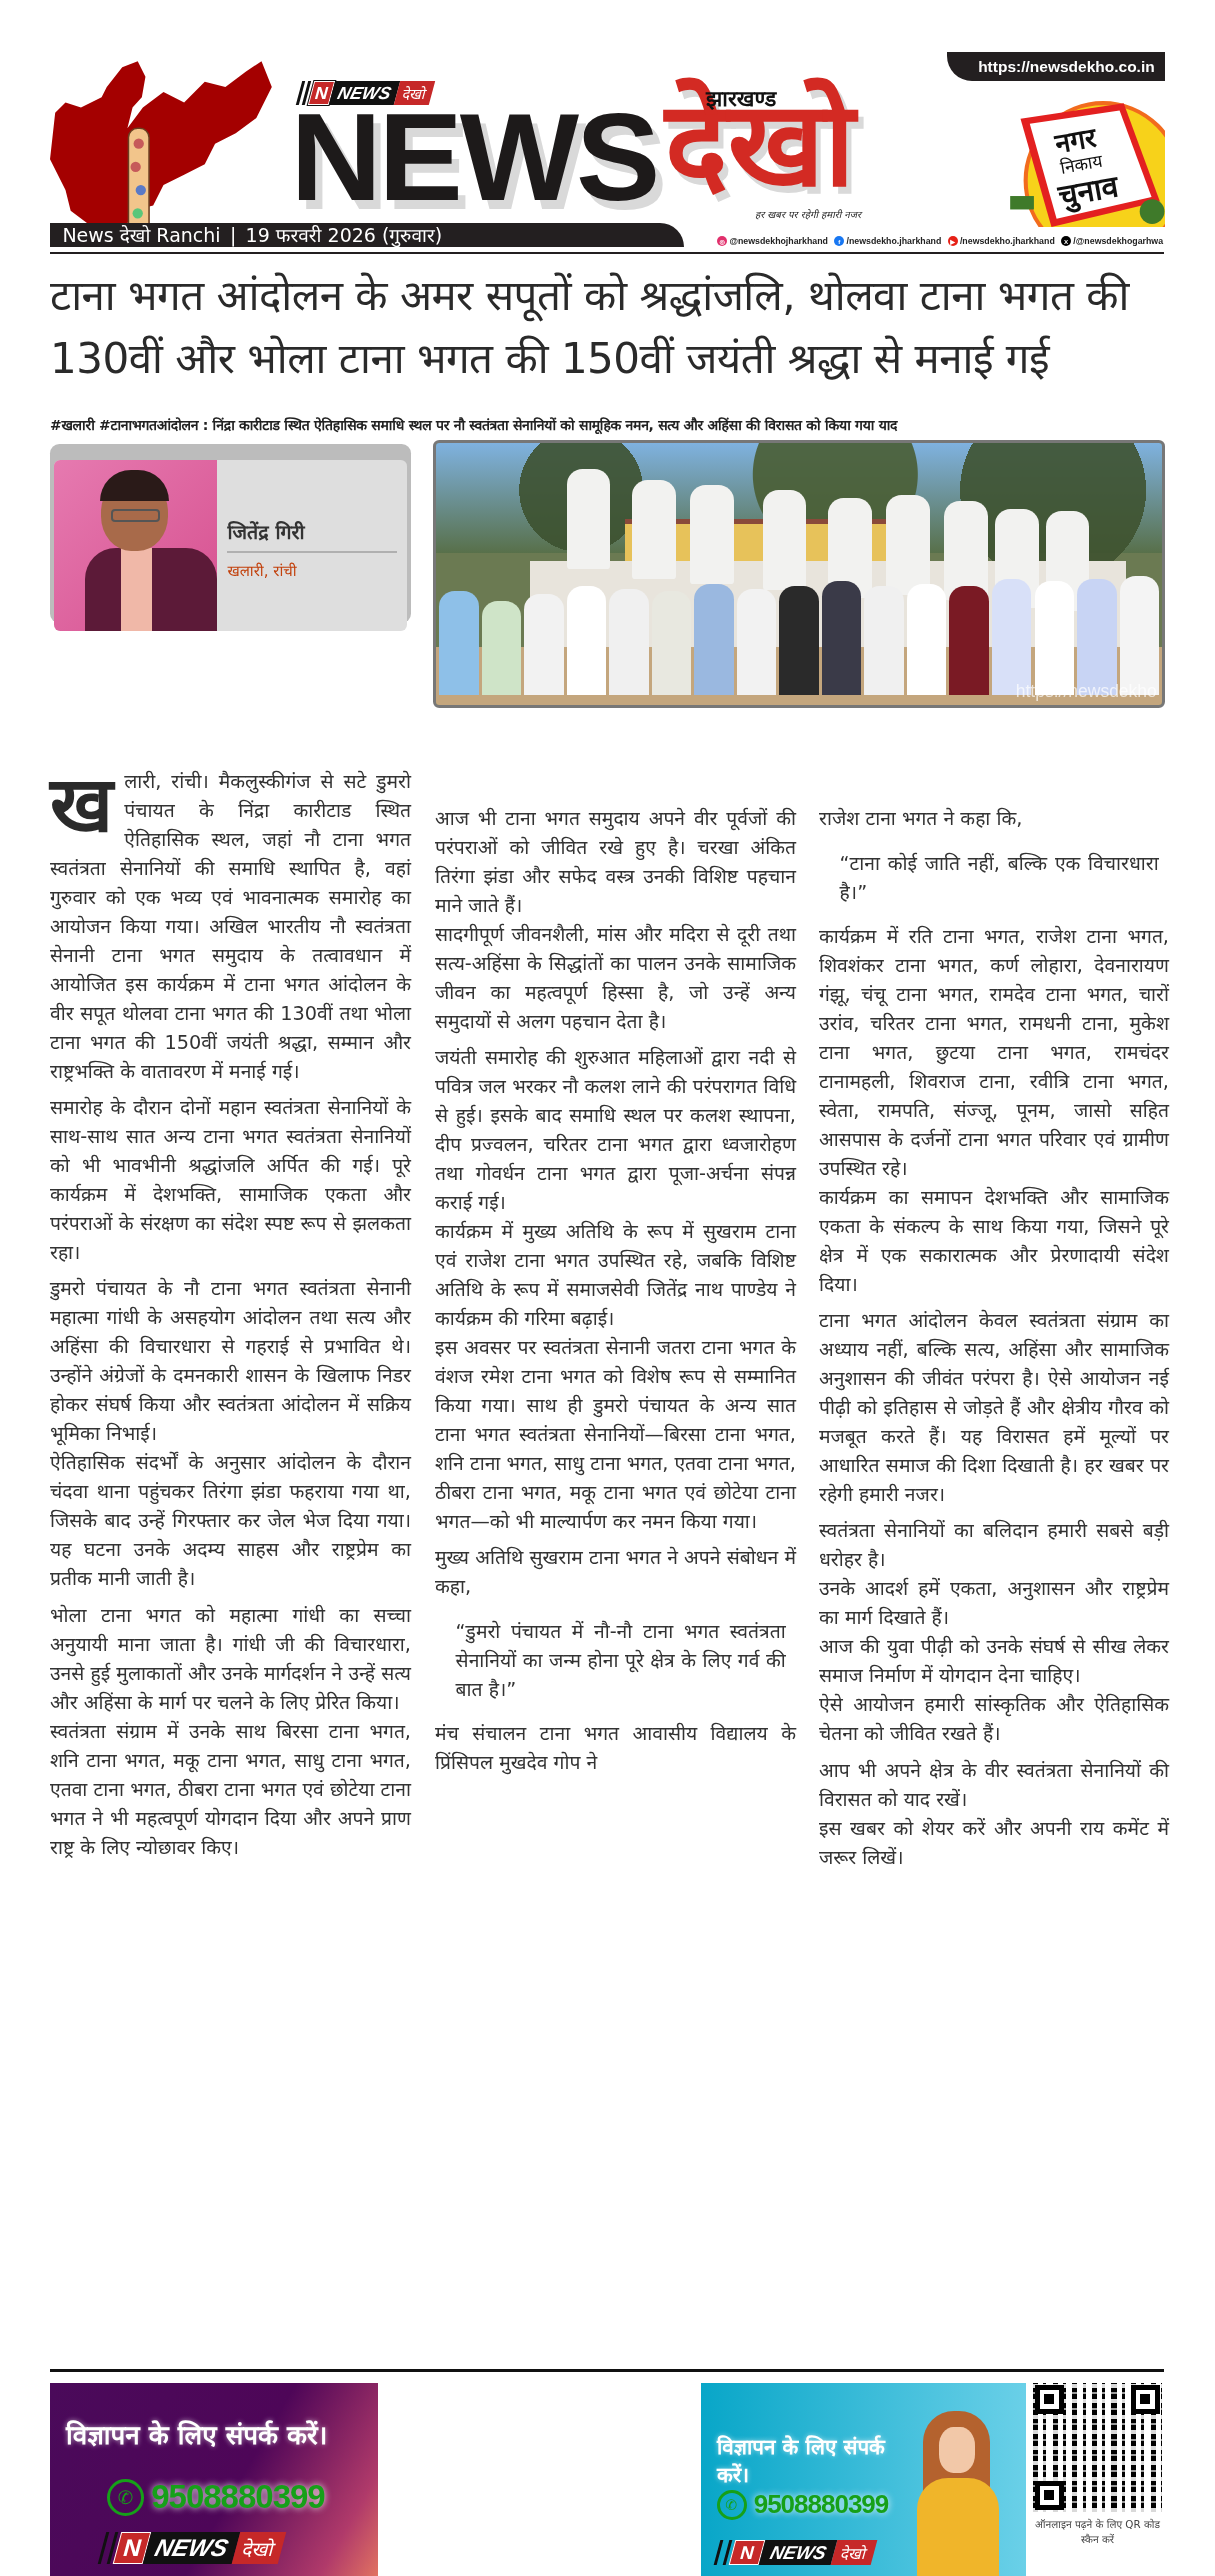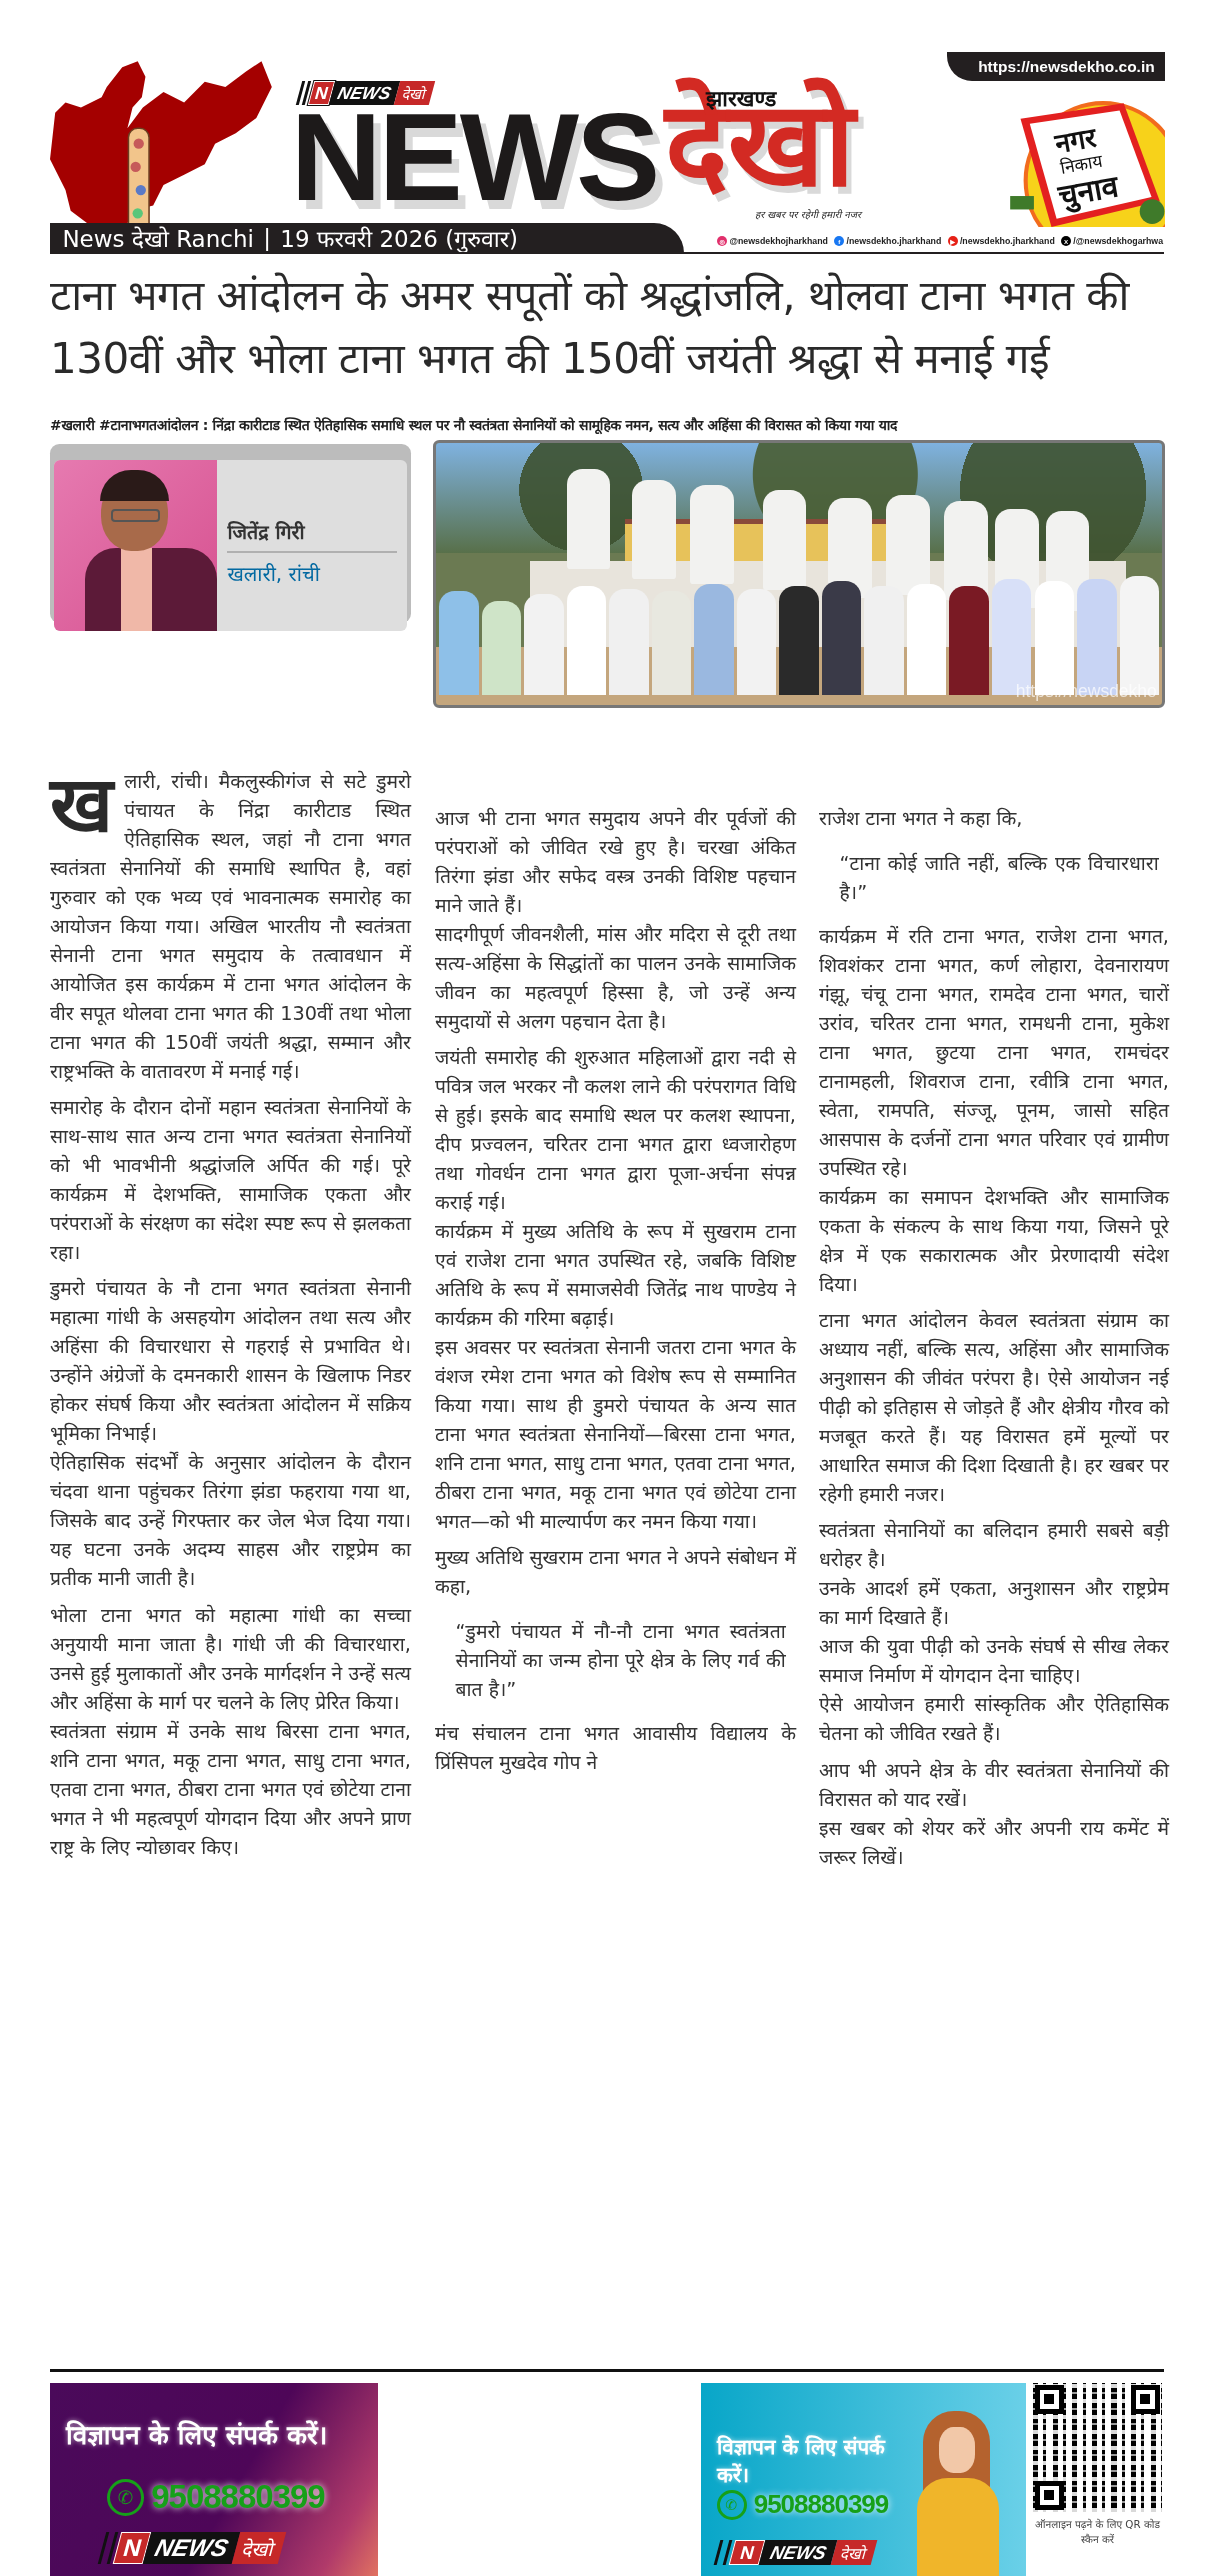--- a/index.html
+++ b/index.html
@@ -22,22 +22,22 @@
     font-style: italic; font-size: 17.5px; padding: 0 6.2px; display: flex; align-items: center; }
   .mini-logo .dk { background: #c62828; color: #fff; font-size: 14.4px; padding: 0 6.2px; display: flex; align-items: center; }
   .big-news { position: absolute; left: 294px; top: 106px; font-family: "Liberation Sans", sans-serif;
     font-weight: bold; font-size: 124px; line-height: 103px; color: #1d1a1a; letter-spacing: -3.1px;
     transform: scaleX(1.02); text-shadow: 7.2px 9.3px 0 #d9d9d9; }
   .big-dekho { position: absolute; left: 665px; top: 77px; font-weight: bold; font-size: 118px; line-height: 134px;
     color: #d32a23; text-shadow: 5.2px 7.2px 0 #d9d9d9; }
   .jharkhand { position: absolute; left: 706px; top: 83px; font-weight: bold; font-size: 21.6px; color: #111; }
   .tagline { position: absolute; left: 755px; top: 208px; font-size: 9.8px; font-style: italic; color: #222; }
   .election-badge { position: absolute; left: 1005px; top: 98px; width: 160px; height: 129px; }
-  .dateline-bar { position: absolute; left: 50px; top: 223px; width: 634px; height: 30px; background: #231f20;
-    border-top-right-radius: 36px; color: #fff; font-size: 23px; display: flex; align-items: center; padding-left: 12.4px;
+  .dateline-bar { position: absolute; left: 50px; top: 223px; width: 634px; height: 24px; background: #231f20;
+    border-top-right-radius: 36px; color: #fff; font-size: 19px; display: flex; align-items: center; padding-left: 12.4px;
     font-family: "DejaVu Sans", sans-serif; }
   .dateline-bar .sep { margin: 0 9.3px; }
   .socials { position: absolute; left: 717px; top: 236px; display: flex; align-items: center; gap: 3.1px;
     font-family: "Liberation Sans", sans-serif; font-size: 8.8px; font-weight: bold; color: #222; }
   .socials .ic { width: 10.3px; height: 10.3px; border-radius: 50%; display: inline-flex; align-items: center; justify-content: center;
     color: #fff; font-size: 6.2px; font-weight: bold; }
   .socials .s { display: flex; align-items: center; gap: 2.1px; margin-right: 3.1px; }
   .header-rule { position: absolute; left: 50px; top: 252px; width: 1114px; height: 2.1px; background: #231f20; }
 
   
@@ -52,21 +52,21 @@
   .author-inner { width: 100%; height: 100%; background: #dedede; border-radius: 6.2px; display: flex; overflow: hidden; margin-top: 12px; }
   .author-photo { width: 163px; height: 100%; background: linear-gradient(135deg, #e67ab0, #d6508f); position: relative; }
   .author-photo .head { position: absolute; left: 47px; top: 14.4px; width: 67px; height: 77px; border-radius: 50% 50% 45% 45%;
     background: #a86a4a; }
   .author-photo .hair { position: absolute; left: 46px; top: 10.3px; width: 69px; height: 31px; border-radius: 31px 31px 0 0; background: #2a1a18; }
   .author-photo .glasses { position: absolute; left: 57px; top: 49px; width: 49px; height: 13.4px; border: 2.1px solid #555; border-radius: 4.1px; }
   .author-photo .body { position: absolute; left: 31px; top: 88px; width: 132px; height: 88px; background: #5c1a38; border-radius: 31px 31px 0 0; }
   .author-photo .collar { position: absolute; left: 67px; top: 88px; width: 31px; height: 88px; background: #f0b8a8; }
   .author-meta { flex: 1; padding: 58px 10.3px 0 10.3px; }
   .author-name { font-weight: bold; font-size: 19.6px; color: #333; padding-bottom: 6.2px; border-bottom: 2.1px solid #b0b0b0; }
-  .author-loc { font-size: 20px; color: #0369a1; margin-top: 7.2px; }
+  .author-loc { font-size: 15px; color: #c2410c; margin-top: 7.2px; }
 
   
   .photo { position: absolute; left: 433px; top: 440px; width: 732px; height: 268px; border-radius: 6.2px;
     border: 3.1px solid #777; overflow: hidden; background: #6b7a52; }
   .photo .sky { position: absolute; left: 0; top: 0; width: 100%; height: 42%; background: linear-gradient(#7fb2e0, #58704a); }
   .photo .trees { position: absolute; left: 0; top: 0; width: 100%; height: 60%;
     background: radial-gradient(circle at 20% 30%, #3d5230 0 62px, transparent 62px),
                 radial-gradient(circle at 55% 20%, #4a5e34 0 82px, transparent 83px),
                 radial-gradient(circle at 85% 30%, #3f5330 0 93px, transparent 93px); opacity: .9; }
   .photo .building { position: absolute; left: 26%; top: 29%; width: 36%; height: 22%; background: #e7c25a; border-top: 5.2px solid #8a4a3a; }

